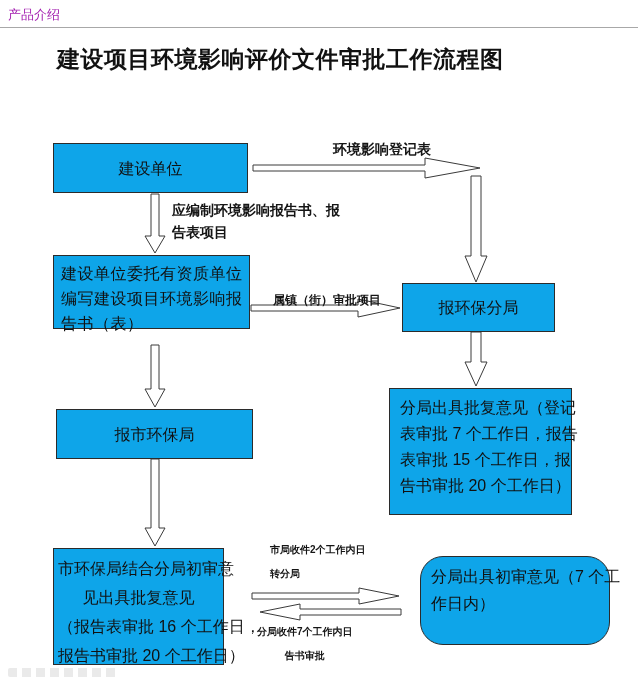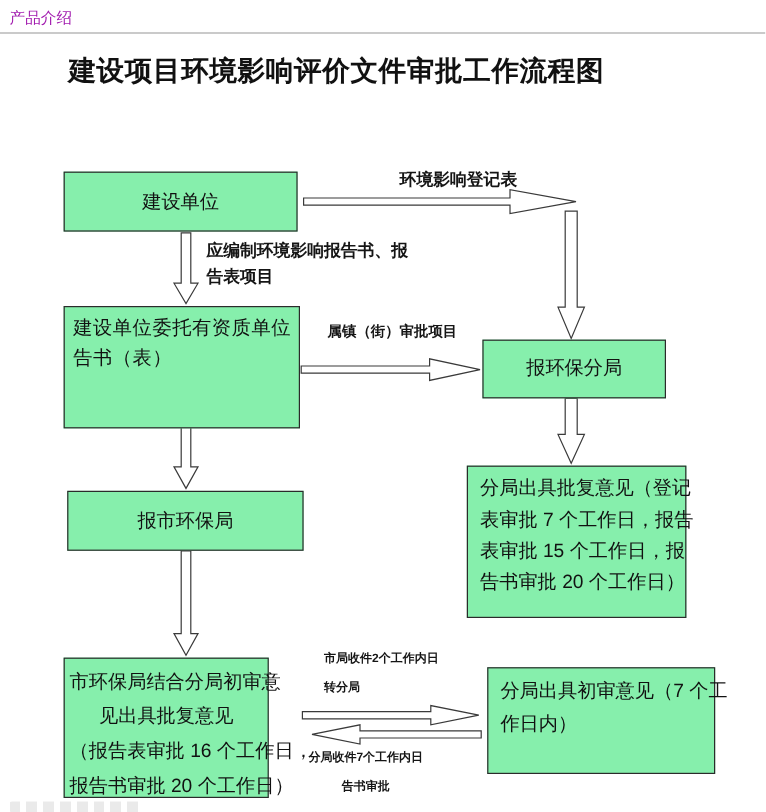--- a/index.html
+++ b/index.html
@@ -23,39 +23,39 @@
     position:absolute;left:57px;top:44px;margin:0;
     font-size:23px;font-weight:700;color:#111;
     letter-spacing:0.5px;white-space:nowrap;
   }
   .canvas{position:absolute;left:0;top:0;width:638px;height:677px;}
   .arrow-layer{position:absolute;left:0;top:0;pointer-events:none;}
   .arrow-layer polygon{fill:#ffffff;stroke:#3a3a3a;stroke-width:1;}
   .box{
     position:absolute;
     border:1px solid #2b2b2b;
-    background:#86efac;
+    background:#0ea5e9;
     font-size:16px;line-height:25px;color:#111;
     box-sizing:border-box;
   }
   .box.center{display:flex;align-items:center;justify-content:center;text-align:center;}
   .box .ln{white-space:nowrap;}
   .b2{padding:5px 7px;letter-spacing:0.5px;line-height:25px;}
   .b4{padding:6px 10px;line-height:26px;}
   .b6{padding:5px 4px;line-height:29px;text-align:center;}
   .b7{padding:6px 10px;line-height:27px;}
   .flabel{
     position:absolute;
     font-weight:700;color:#151515;
     white-space:nowrap;
   }
   .flabel .ln{display:block;}
   .lbl14{font-size:14px;line-height:22px;}
   .lbl13{font-size:10px;line-height:24px;}
-  .lbl12{font-size:12px;line-height:17px;}
+  .lbl12{font-size:12px;line-height:17px;margin-top:24px;}
   .watermark{
     position:absolute;left:8px;top:668px;width:110px;height:9px;
     background:repeating-linear-gradient(90deg,#d9d9d9 0 9px,#ffffff 9px 14px);
     opacity:.55;border-radius:2px;filter:blur(0.6px);
   }
 </style>
 </head>
 <body>
 
 <div class="page">
@@ -77,27 +77,28 @@
       <polygon points="252,593 359,593 359,588 399,596 359,604 359,599 252,599"></polygon>
       <polygon points="401,609 300,609 300,604 260,612 300,620 300,615 401,615"></polygon>
     </svg>
 
     <div class="box center" style="left:53px;top:143px;width:195px;height:50px;">
       <span class="ln">建设单位</span>
     </div>
 
     <div class="flabel lbl14" style="left:333px;top:138px;">环境影响登记表</div>
 
-    <div class="flabel lbl14" style="left:172px;top:199px;font-family:Liberation Serif, serif;">
+    <div class="flabel lbl14" style="left:172px;top:199px;">
       <span class="ln">应编制环境影响报告书、报</span>
       <span class="ln">告表项目</span>
     </div>
 
-    <div class="box b2" style="left:53px;top:255px;width:197px;height:102px;">
+    <div class="box b2" style="left:53px;top:255px;width:197px;height:74px;">
       <div class="ln">建设单位委托有资质单位</div>
+      <div class="ln">编写建设项目环境影响报</div>
       <div class="ln">告书（表）</div>
     </div>
 
     <div class="flabel lbl12" style="left:273px;top:268px;">属镇（街）审批项目</div>
 
     <div class="box center" style="left:402px;top:283px;width:153px;height:49px;">
       <span class="ln">报环保分局</span>
     </div>
 
     <div class="box b4" style="left:389px;top:388px;width:183px;height:127px;">
@@ -116,21 +117,21 @@
       <div class="ln">见出具批复意见</div>
       <div class="ln">（报告表审批 16 个工作日，</div>
       <div class="ln">报告书审批 20 个工作日）</div>
     </div>
 
     <div class="flabel lbl13" style="left:270px;top:538px;">
       <span class="ln">市局收件2个工作内日</span>
       <span class="ln">转分局</span>
     </div>
 
-    <div class="box b7" style="left:406px;top:556px;width:190px;height:89px;">
+    <div class="box b7" style="left:420px;top:556px;width:190px;height:89px;border-radius:23px;">
       <div class="ln">分局出具初审意见（7 个工</div>
       <div class="ln">作日内）</div>
     </div>
 
     <div class="flabel lbl13" style="left:257px;top:620px;text-align:center;">
       <span class="ln">分局收件7个工作内日</span>
       <span class="ln">告书审批</span>
     </div>
 
     <div class="watermark"></div>

